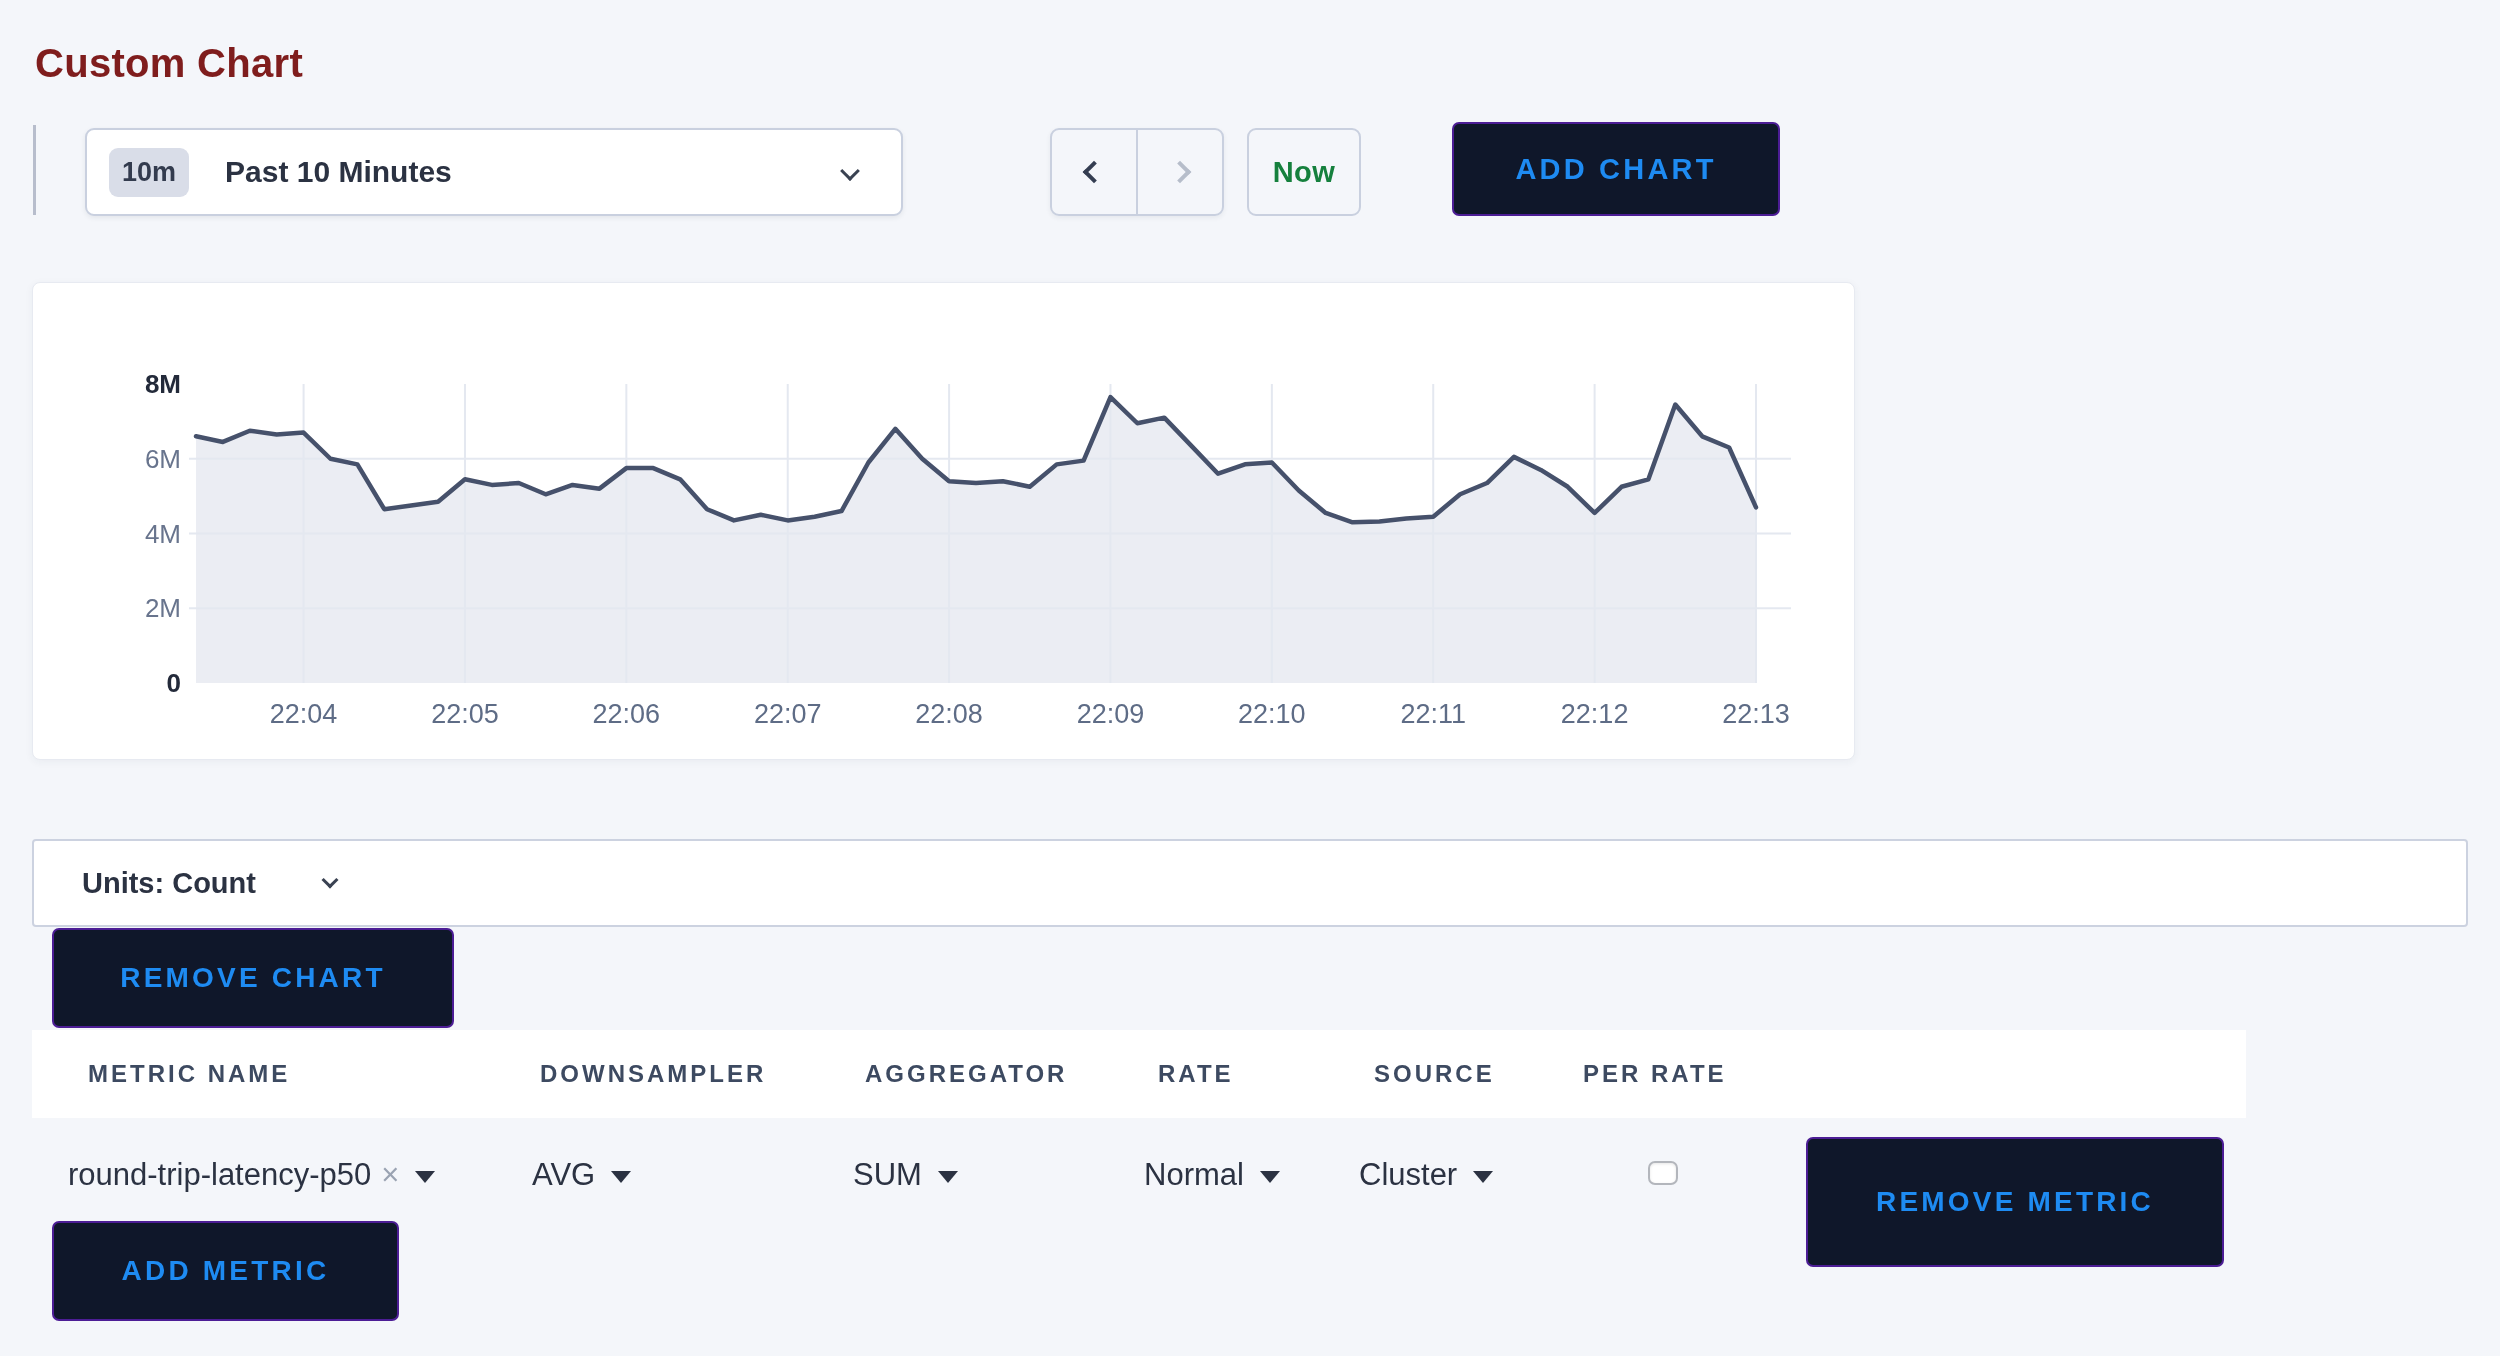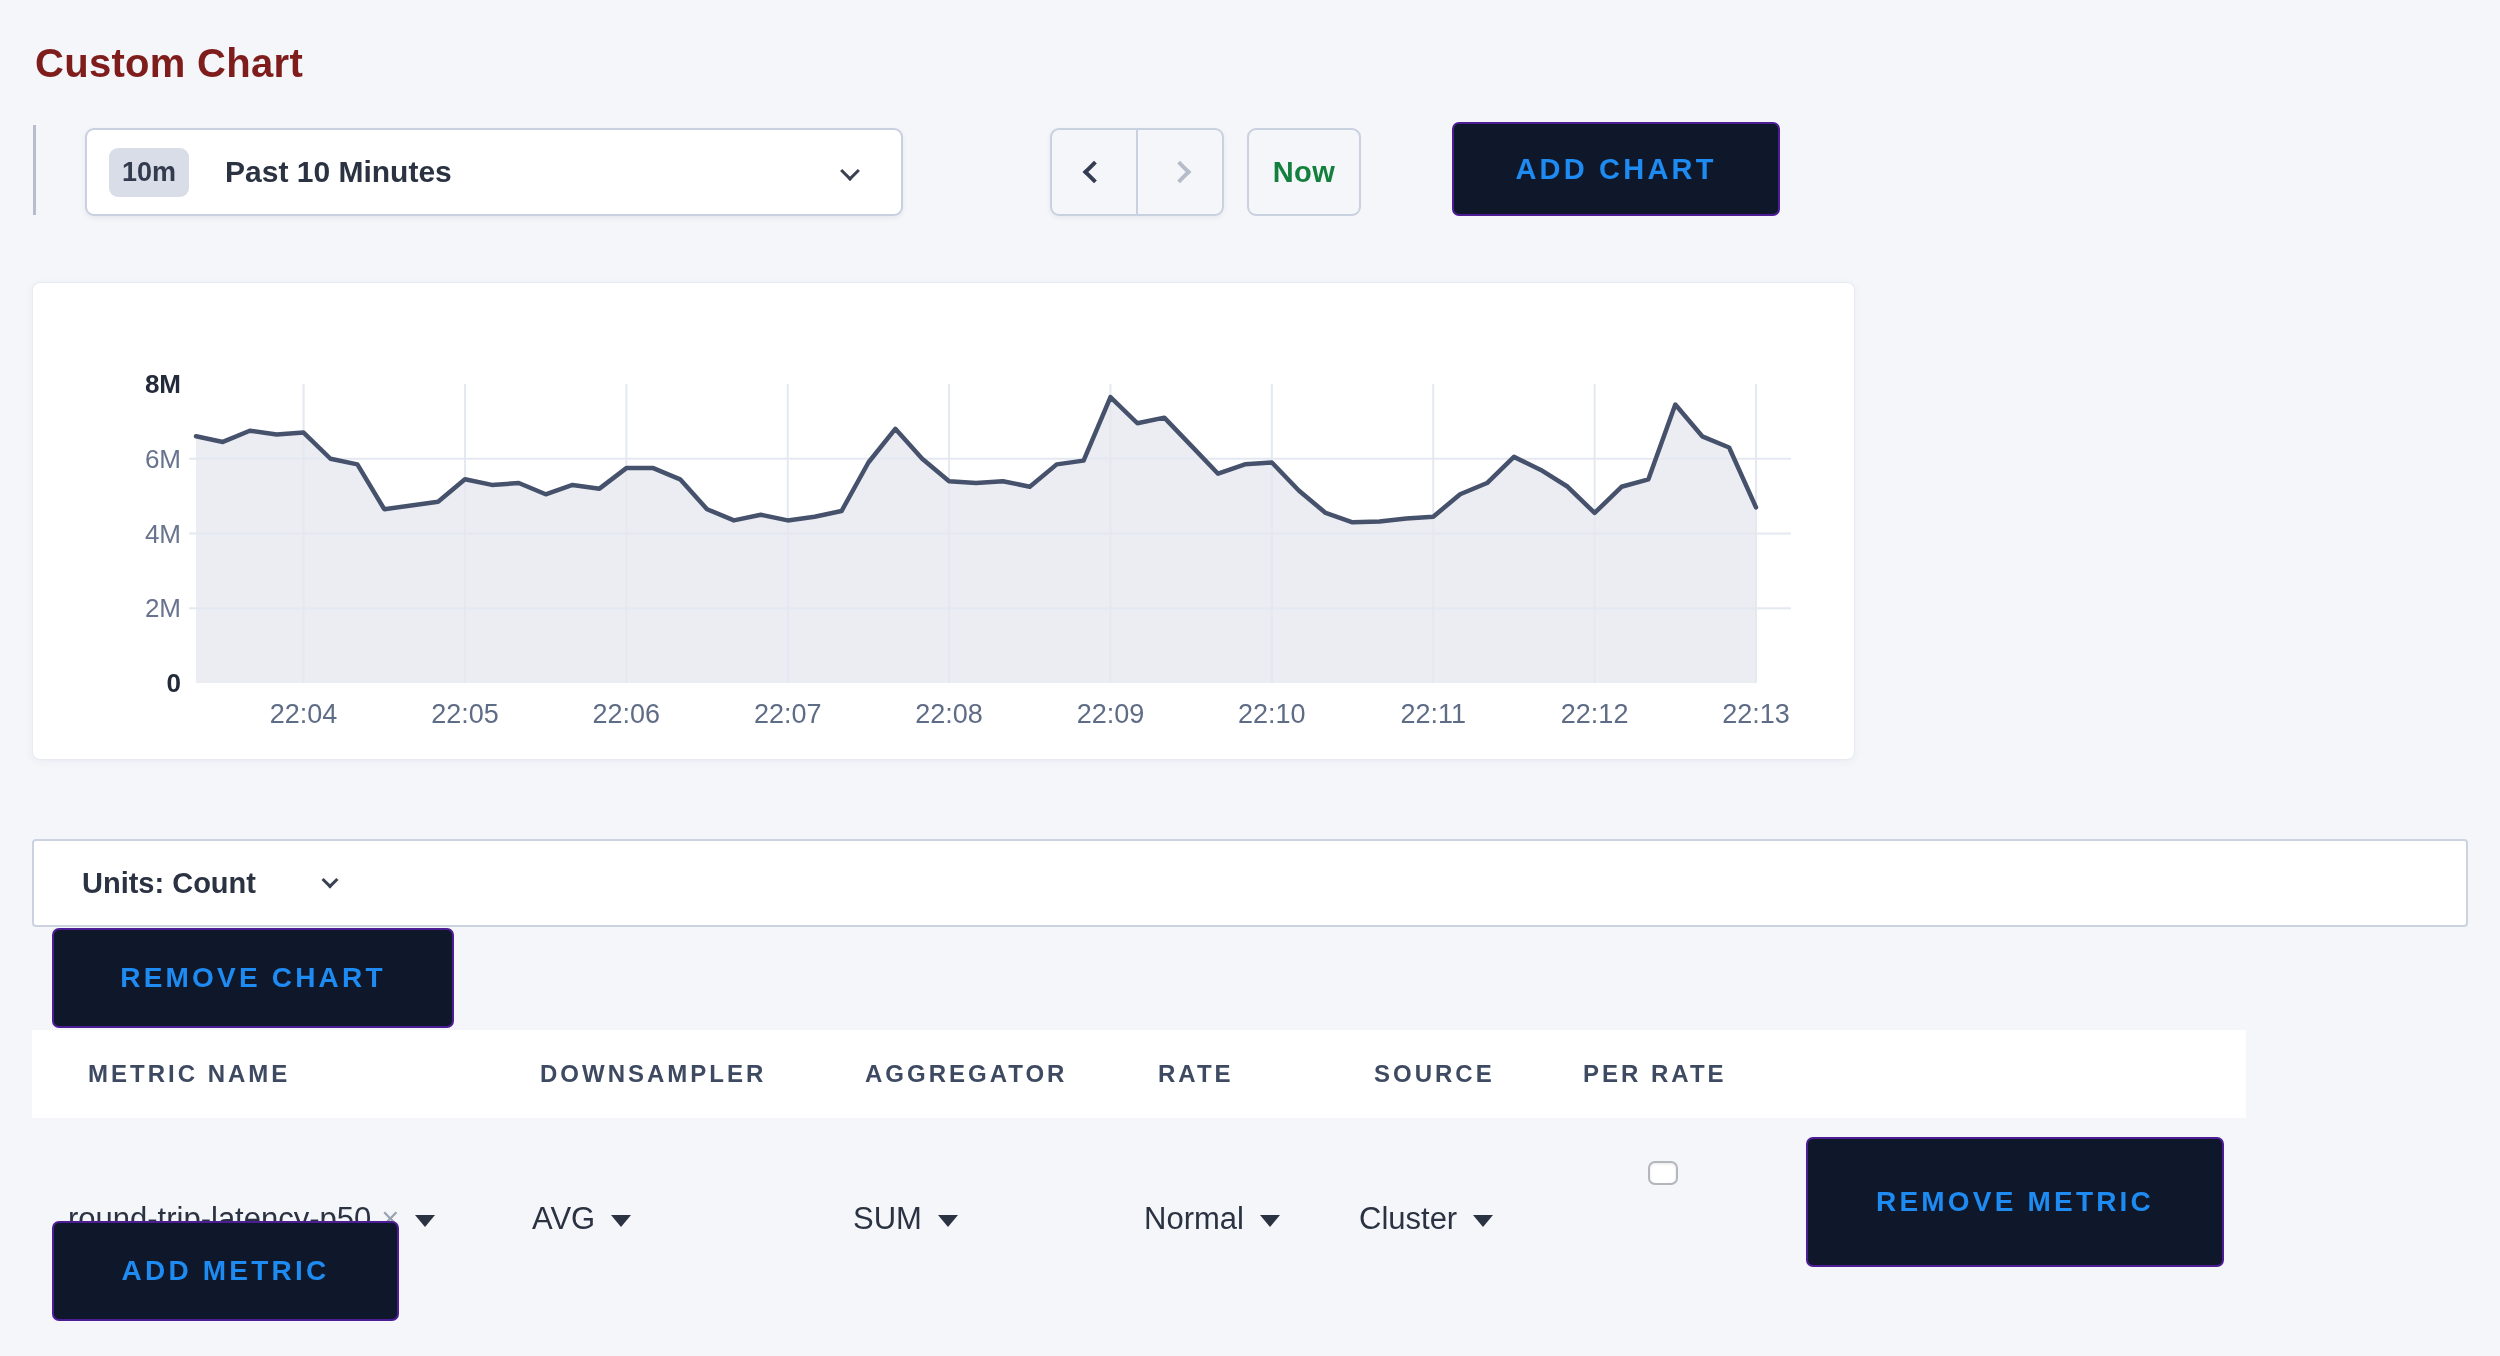--- a/index.html
+++ b/index.html
@@ -83,21 +83,21 @@
   .table-band{
     position:absolute; left:32px; top:1030px; width:2214px; height:88px; background:#fff;
   }
   .th{
     position:absolute; top:50%; transform:translateY(-50%);
     font-size:24px; font-weight:700; letter-spacing:3px; color:#3d4a61; white-space:nowrap;
   }
   .row-cell{
     position:absolute; top:1175px; transform:translateY(-50%);
     display:flex; align-items:center; font-size:31px; color:#2b3242;
-    white-space:nowrap; cursor:pointer;margin-top:44px;
+    white-space:nowrap; cursor:pointer;
   }
   .tri{
     display:inline-block; width:0; height:0;
     border-left:10px solid transparent; border-right:10px solid transparent;
     border-top:12px solid #2b3242; margin-left:16px; margin-top:4px;
   }
   .x-close{ color:#9aa3b2; font-size:31px; margin-left:10px; }
   .per-node-checkbox{
     position:absolute; left:1648px; top:1161px; width:30px; height:24px;
     appearance:none; -webkit-appearance:none; margin:0;

